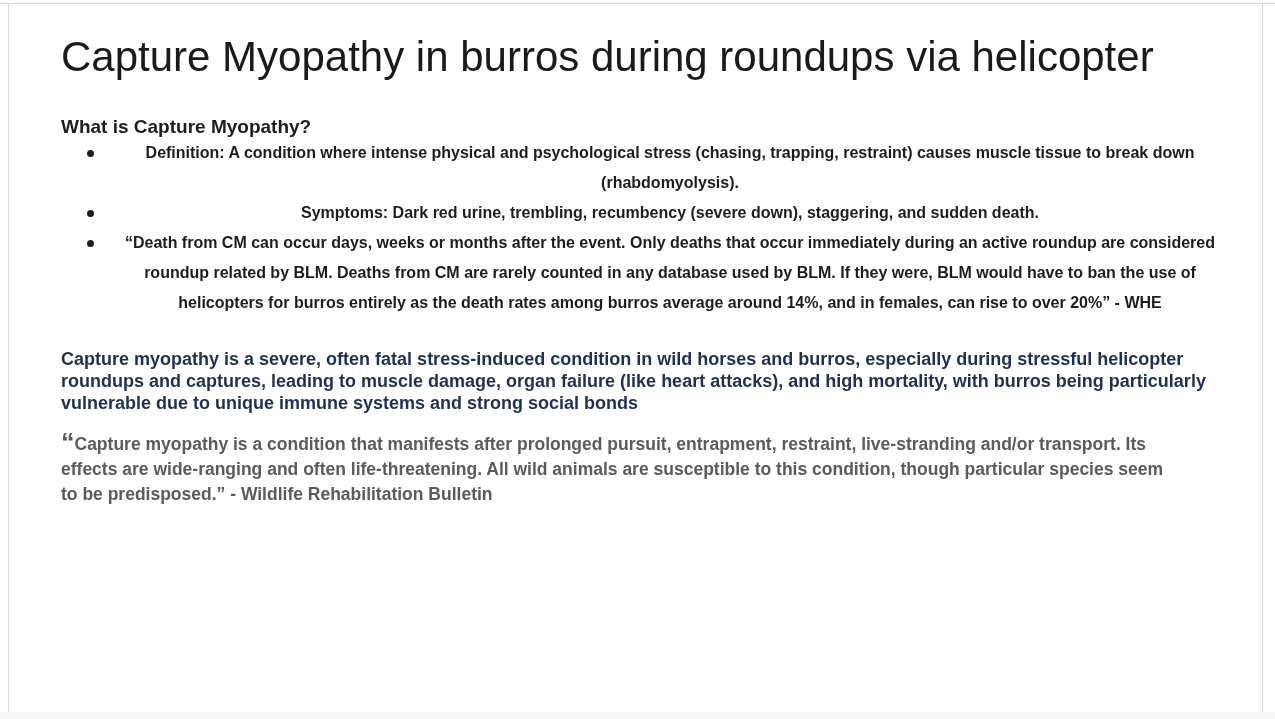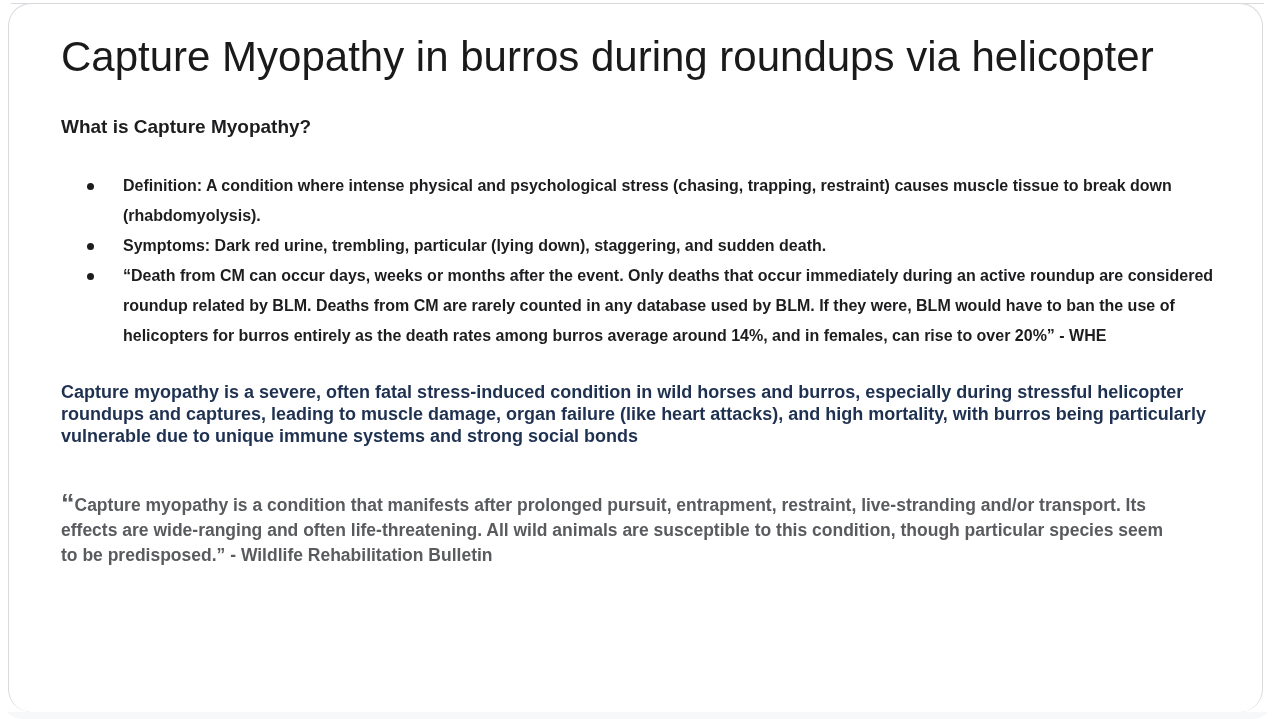--- a/index.html
+++ b/index.html
@@ -1,15 +1,15 @@
 <!DOCTYPE html>
 <html><head>
 <meta charset="utf-8">
 <style>
-  * { margin: 0; padding: 0; box-sizing: border-box; border-radius: 23px; }
+  * { margin: 0; padding: 0; box-sizing: border-box; }
   html, body {
     width: 1275px; height: 719px;
     background: #ffffff;
     font-family: "Liberation Sans", "DejaVu Sans", sans-serif;
     overflow: hidden;
   }
   .canvas {
     position: relative;
     width: 1275px; height: 719px;
     background: #ffffff;
@@ -45,22 +45,22 @@
     white-space: nowrap;
   }
   .section-heading {
     margin-top: 36px;
     font-size: 19px;
     font-weight: 700;
     color: #1d1d1f;
   }
   ul.bullets {
     list-style: none;
-    margin-top: 33px;
     width: 1156px;
+    text-align: center;
   }
   ul.bullets li {
     position: relative;
     padding-left: 62px;
     font-size: 16px;
     font-weight: 700;
     color: #1d1d1f;
     line-height: 30px;
     max-width: 1156px;
   }
@@ -79,21 +79,21 @@
   .red-plain { color: #e01309; }
   .summary {
     margin-top: 30px;
     font-size: 18px;
     font-weight: 700;
     color: #1f3151;
     line-height: 22px;
     max-width: 1150px;
   }
   .quote {
-    margin-top: 46px;
+    margin-top: 18px;
     font-size: 17.5px;
     font-weight: 700;
     color: #595b5e;
     line-height: 25px;
     max-width: 1118px;
   }
   .quote .qmark {
     font-size: 27px;
     vertical-align: -2px;
     line-height: 0;
@@ -110,21 +110,21 @@
 
     <p class="section-heading">What is Capture Myopathy?</p>
 
     <ul class="bullets">
       <li>
         <span class="dot"></span>
         <span>Definition: A condition where intense physical and psychological stress (chasing, trapping, restraint) causes muscle tissue to break down (rhabdomyolysis).</span>
       </li>
       <li>
         <span class="dot"></span>
-        <span>Symptoms: Dark red urine, trembling, particular (lying down), staggering, and sudden death.</span>
+        <span>Symptoms: Dark red urine, trembling, recumbency (severe down), staggering, and sudden death.</span>
       </li>
       <li>
         <span class="dot"></span>
         <span>“Death from CM can occur days, weeks or months after the event. Only deaths that occur immediately during an active roundup are considered roundup related by BLM. Deaths from CM are rarely counted in any database used by BLM. If they were, BLM would have to ban the use of helicopters for burros entirely as the death rates among burros average around 14%, and in females, can rise to over 20%” - WHE</span>
       </li>
     </ul>
 
     <p class="summary">Capture myopathy is a severe, often fatal stress-induced condition in wild horses and burros, especially during stressful helicopter roundups and captures, leading to muscle damage, organ failure (like heart attacks), and high mortality, with burros being particularly vulnerable due to unique immune systems and strong social bonds</p>
 
     <p class="quote">

